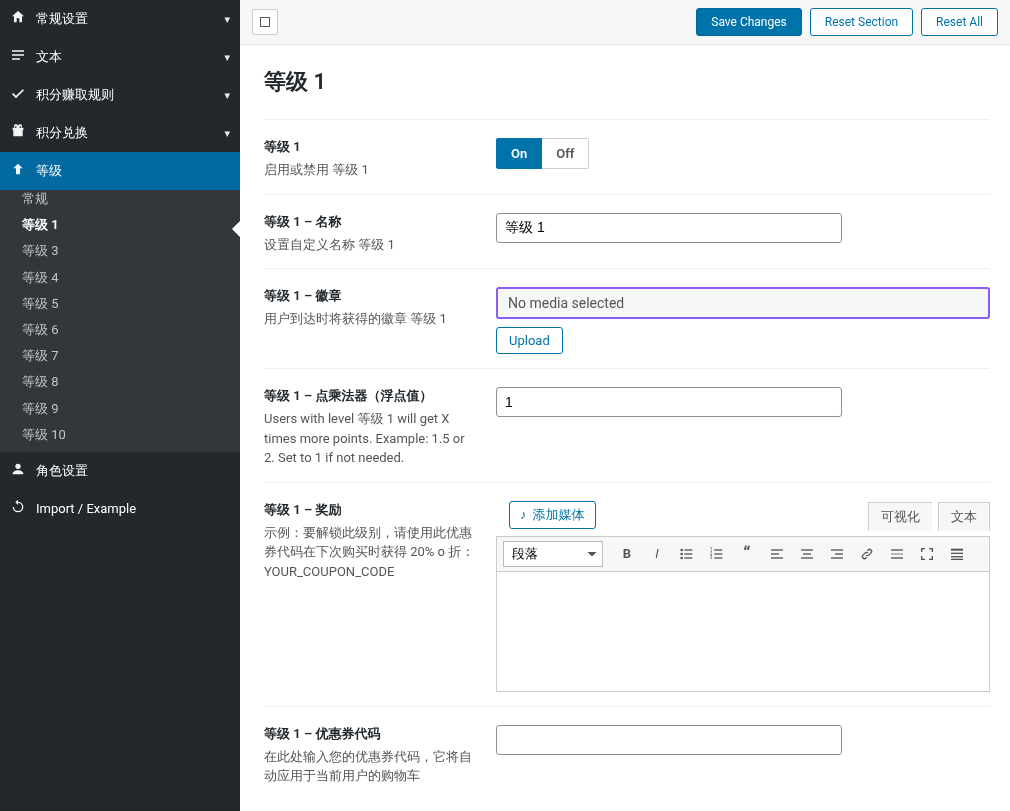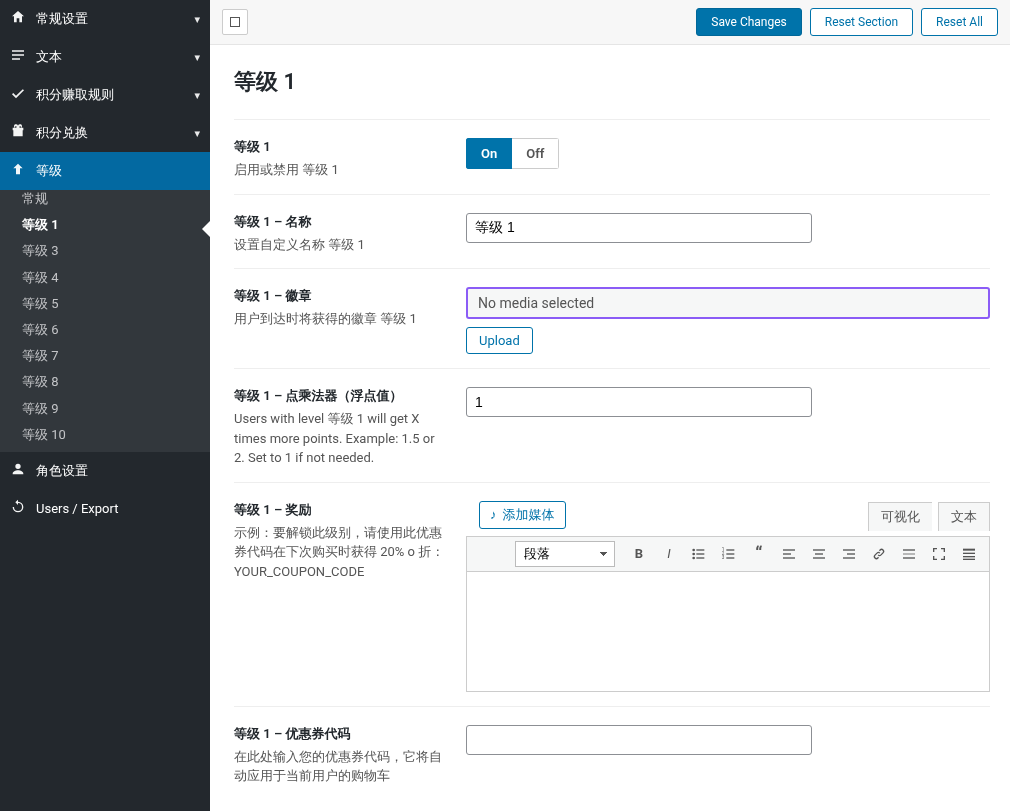--- a/index.html
+++ b/index.html
@@ -7,21 +7,21 @@
       font-family: -apple-system, BlinkMacSystemFont, "Segoe UI", Roboto, "Helvetica Neue", Arial, "PingFang SC", "Microsoft YaHei", sans-serif;
       font-size: 13px;
       background: #f1f1f1;
       color: #444;
       display: flex;
       width: 1010px;
       height: 811px;
       overflow: hidden;
     }
     .sidebar {
-      width: 210px;
+      width: 240px;
       flex-shrink: 0;
       background: #23282d;
       color: #eee;
     }
     .side-item {
       display: flex;
       align-items: center;
       padding: 0 10px;
       height: 38px;
       cursor: pointer;
@@ -122,21 +122,21 @@
     .editor-tabs { display: flex; justify-content: space-between; align-items: flex-start; padding-left: 13px; }
     .etab-r { display: flex; gap: 6px; }
     .etab {
       padding: 5px 12px; border: 1px solid #ccc; border-bottom: none;
       background: #f6f7f7; font-size: 13px; cursor: pointer; color: #555;
       position: relative; top: 1px;
     }
     .etab:first-child { border-right: none; }
     .toolbar {
       display: flex; align-items: center; gap: 2px;
-      border: 1px solid #ccc; background: #f6f7f7; padding: 4px 6px; justify-content: flex-end;
+      border: 1px solid #ccc; background: #f6f7f7; padding: 4px 6px;
     }
     .tb-sel {
       border: 1px solid #bbb; background: #fff; height: 26px; font-size: 13px;
       padding: 0 22px 0 8px; appearance: none; -webkit-appearance: none;
       background-image: linear-gradient(45deg, transparent 50%, #555 50%), linear-gradient(-45deg, transparent 50%, #555 50%);
       background-position: right 10px center, right 6px center;
       background-size: 4px 4px, 4px 4px; background-repeat: no-repeat;
       margin-right: 8px; min-width: 100px;
     }
     .tb-btn {
@@ -216,21 +216,21 @@
         </svg>
     </span>
     <span class="label">角色设置</span>
   </div>
   <div class="side-item" style="background:#23282d">
     <span class="side-icon">
       <svg width="16" height="16" viewBox="0 0 24 24" fill="#fff">
           <path d="M12 4V1L8 5l4 4V6a6 6 0 11-6 6H4a8 8 0 108-8z"></path>
         </svg>
     </span>
-    <span class="label">Users / Export</span>
+    <span class="label">Import / Example</span>
   </div>
 </div>
 
 <div class="content">
 
   <div class="topbar">
     <div class="sq-btn">
         <div class="inner"></div>
       </div>
     <div class="spacer"></div>

